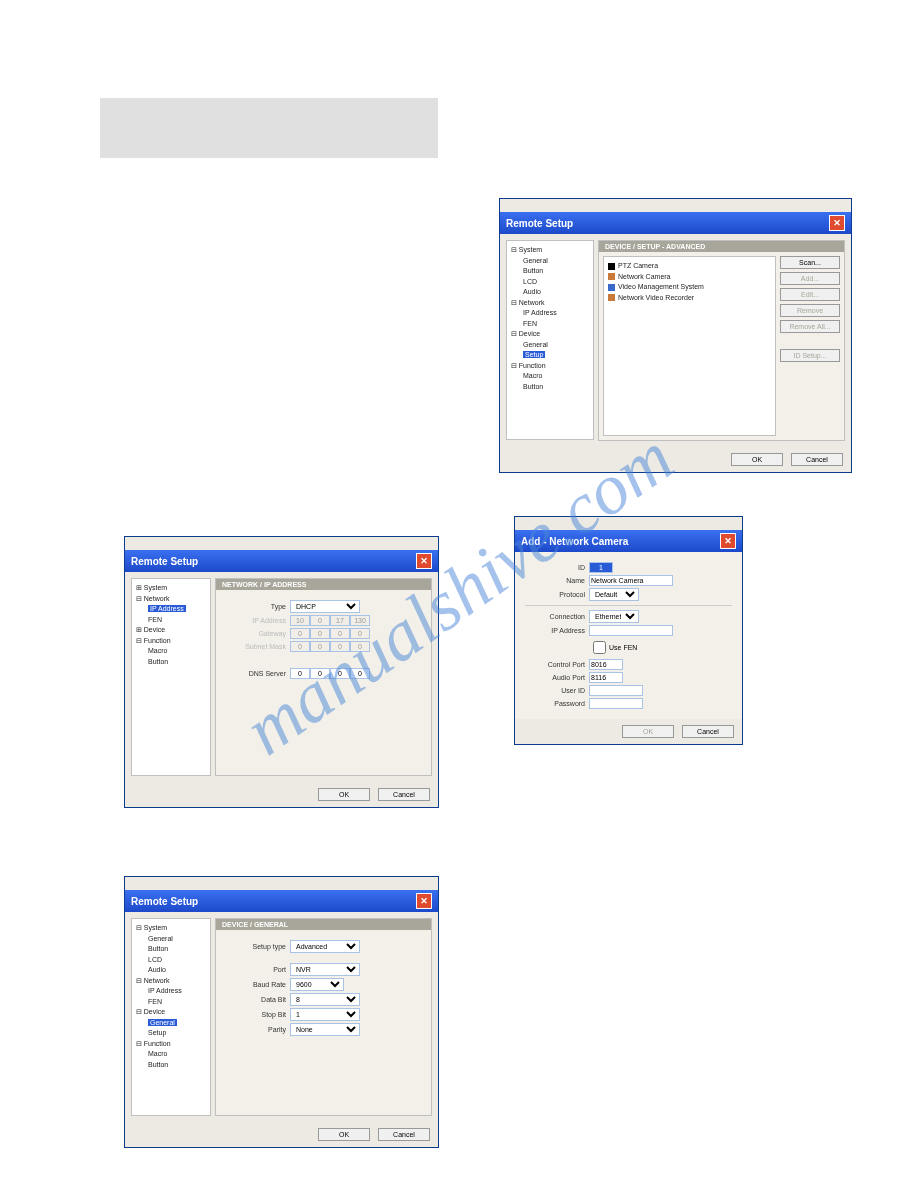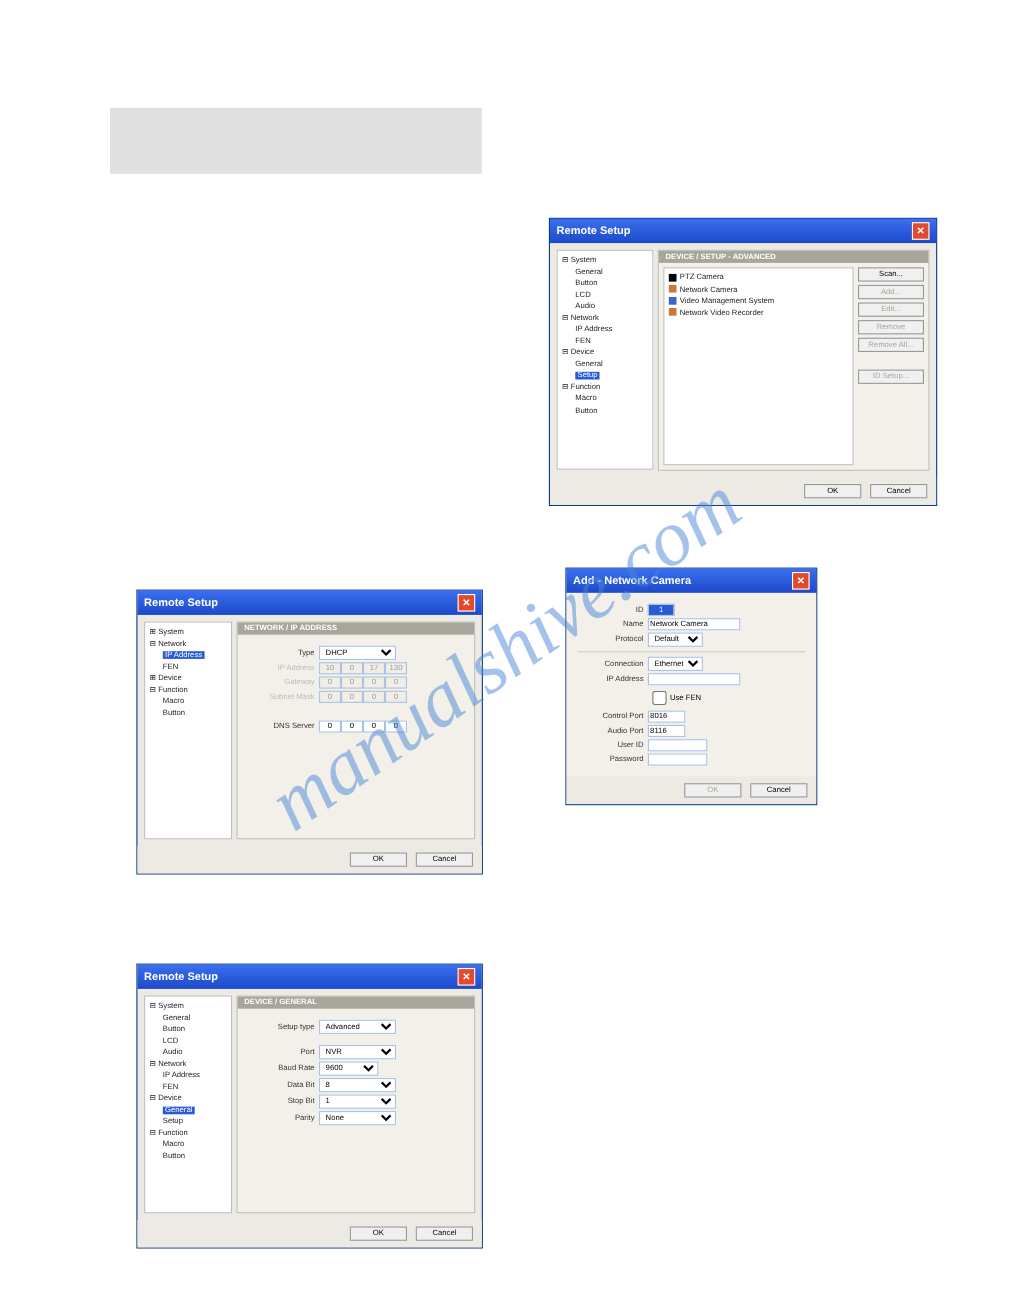--- a/index.html
+++ b/index.html
@@ -1,19 +1,19 @@
 <!DOCTYPE html>
 <html><head>
 <meta charset="utf-8">
 <style>
 body { margin:0; background:#fff; font-family:"Tahoma",sans-serif; width:918px; position:relative; height:1188px; }
 .watermark { position:absolute; left:50%; top:50%; transform:translate(-50%,-50%) rotate(-35deg); font-size:72px; color:#4b86d8; opacity:0.5; font-style:italic; pointer-events:none; z-index:10; font-family:"Times New Roman",serif; }
 .greybox { position:absolute; left:100px; top:98px; width:338px; height:60px; background:#e0e0e0; }
 .win { position:absolute; background:#eceae3; border:1px solid #0a3b8f; font-size:7px; }
-.titlebar { background:linear-gradient(#3a70f0,#1c49c9); color:#fff; font-weight:bold; padding:3px 6px; display:flex; justify-content:space-between; align-items:center; font-size:10px; }
+.titlebar { background:linear-gradient(#3a70f0,#1c49c9); color:#fff; font-weight:bold; padding:3px 6px; display:flex; justify-content:space-between; align-items:center; font-size:10px;margin-top:13px; }
 .closebtn { width:14px; height:14px; background:#e04a2e; border:1px solid #fff; display:flex; align-items:center; justify-content:center; color:#fff; font-size:9px; font-weight:bold; line-height:1; }
 .tree { background:#fff; border:1px solid #bfbfbf; padding:4px; font-size:7px; line-height:1.5; color:#222; }
 .tree .sel { background:#2a5bd7; color:#fff; padding:0 2px; }
 .panel { background:#f2f0e8; border:1px solid #bfbfbf; }
 .panelhead { background:#a8a59a; color:#fff; font-size:7px; font-weight:bold; padding:2px 6px; }
 .formrow { display:flex; align-items:center; margin:2px 0; }
 .formrow label { text-align:right; padding-right:4px; font-size:7px; color:#333; }
 .formrow input, .formrow select { border:1px solid #a9c3e6; background:#fff; font-size:7px; padding:1px; }
 .formrow input[disabled] { background:#f0eee6; color:#999; }
 .btn { border:1px solid #999; background:#f0f0f0; font-size:7px; padding:2px 0; text-align:center; cursor:pointer; }

